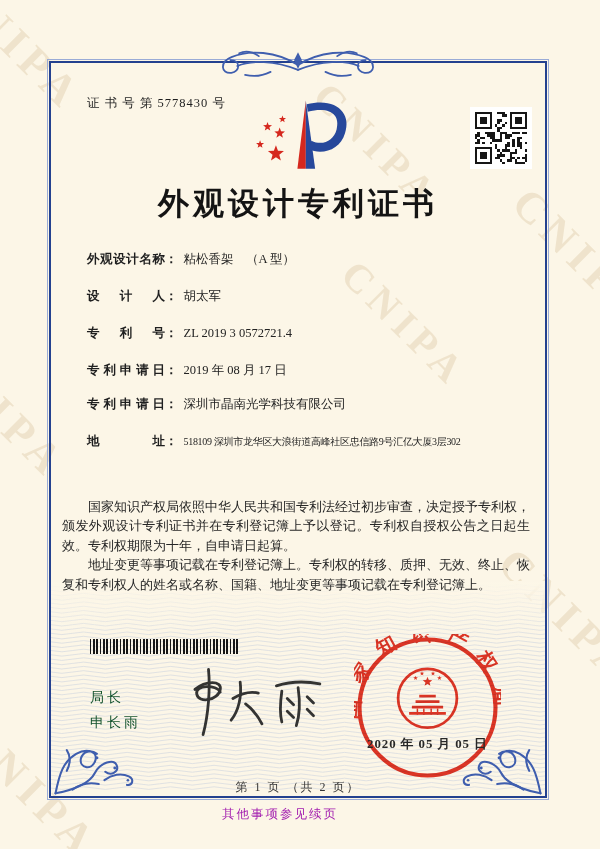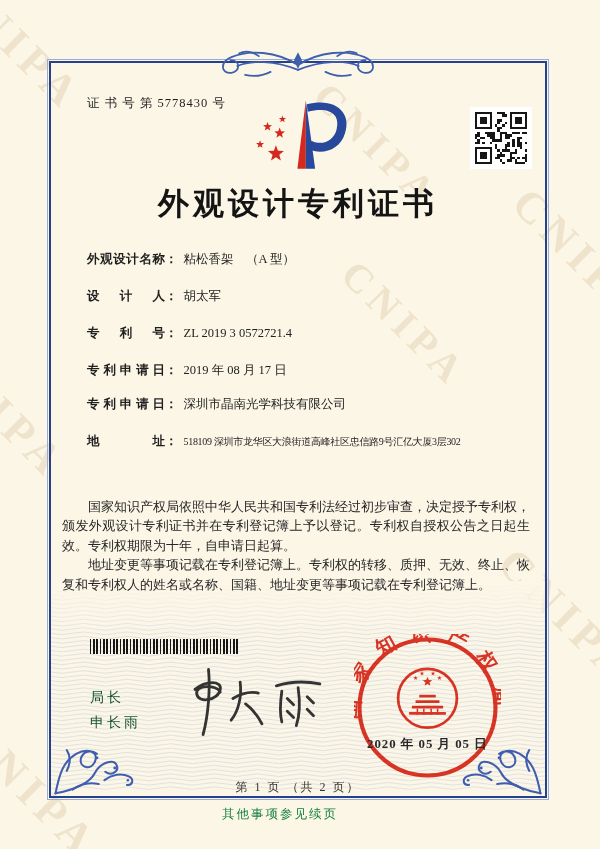--- a/index.html
+++ b/index.html
@@ -54,21 +54,21 @@
   .signature{position:absolute;left:124px;top:596px;width:172px;height:88px;z-index:4;opacity:.92;}
   .seal{position:absolute;left:303px;top:571px;width:147px;height:147px;z-index:5;
     opacity:.95;mix-blend-mode:multiply;}
   .sealarc{font-size:22px;font-weight:700;fill:#dc2a1a;letter-spacing:15px;
     font-family:"Liberation Serif","DejaVu Serif",serif;}
   .sealdate{font-size:14px;font-weight:700;fill:#1c1c1c;letter-spacing:1px;
     font-family:"Liberation Serif","DejaVu Serif",serif;}
   .pagenote{position:absolute;left:0;right:0;top:716px;text-align:center;font-size:12px;
     letter-spacing:2px;color:#333;z-index:4;}
   .footnote{position:absolute;left:0;right:0;top:806px;text-align:center;
-    padding-right:40px;font-size:12.5px;letter-spacing:2px;color:#15803d;z-index:2;}
+    padding-right:40px;font-size:12.5px;letter-spacing:2px;color:#a21caf;z-index:2;}
 </style>
 </head>
 <body>
 
 <span class="wm" style="left:-28px;top:-36px">CNIPA</span>
 <span class="wm" style="left:538px;top:178px">CNIPA</span>
 <span class="wm" style="left:-44px;top:332px">CNIPA</span>
 <span class="wm" style="left:524px;top:538px">CNIPA</span>
 <span class="wm" style="left:-12px;top:712px">CNIPA</span>
 

